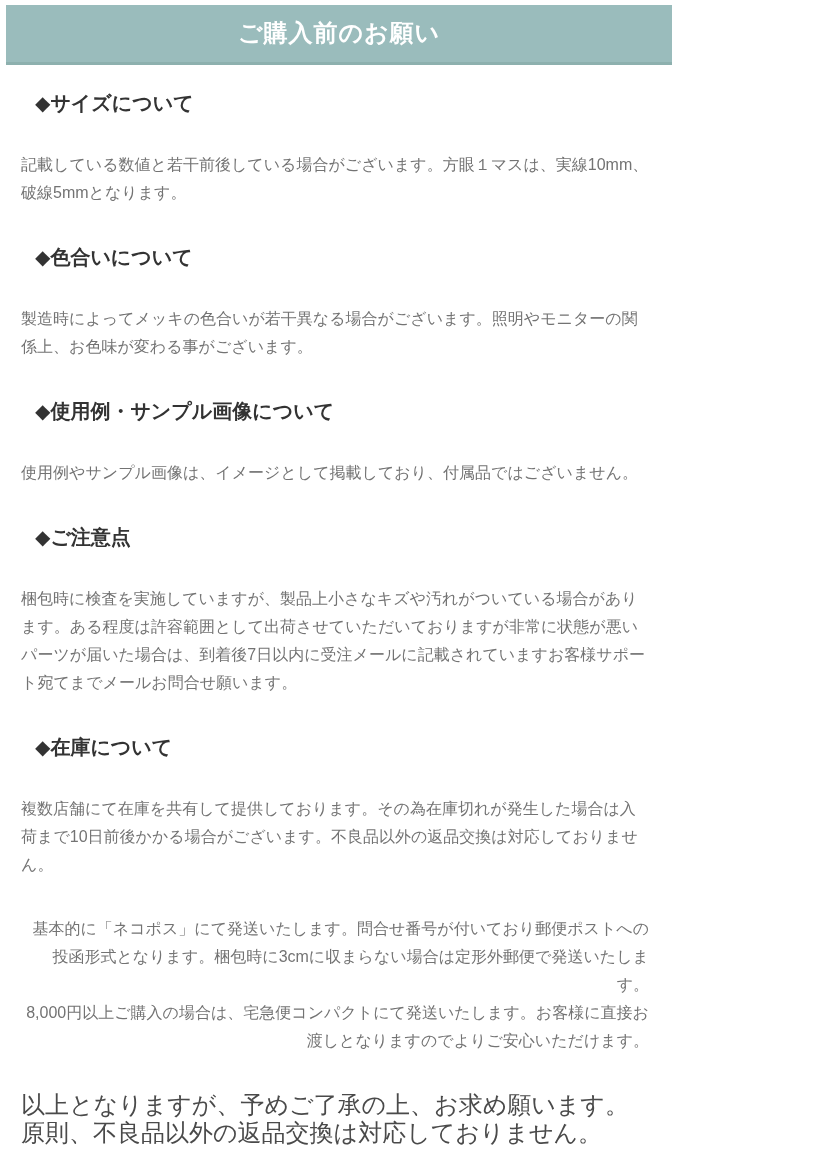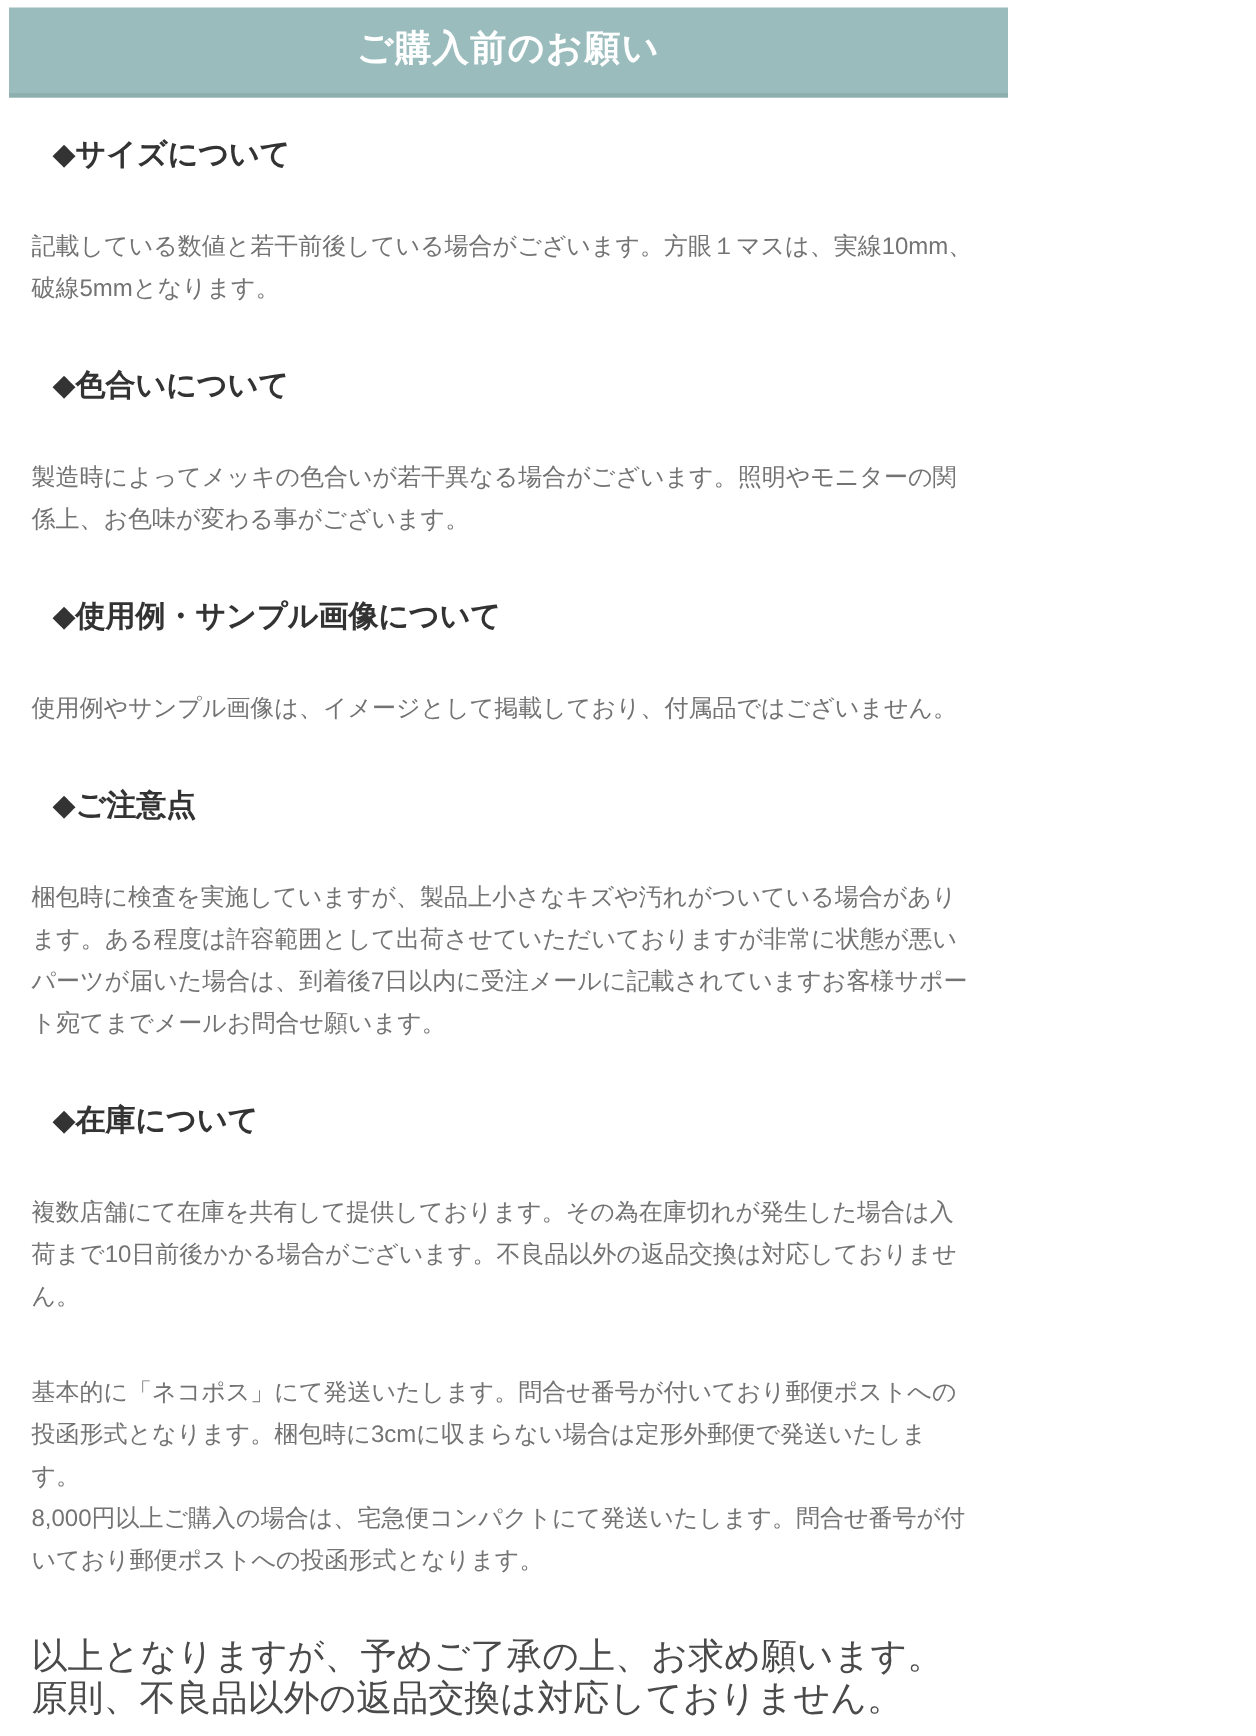--- a/index.html
+++ b/index.html
@@ -42,20 +42,21 @@
     margin: 0 0 34px 14px;
   }
   .section-body {
     font-size: 16px;
     line-height: 28px;
     color: #737373;
     margin: 0 0 36px 0;
   }
   .section-body .line {
     display: block;
+    text-align: right;
   }
   .closing-note {
     font-size: 24px;
     line-height: 28px;
     color: #4a4a4a;
     margin: 4px 0 0 0;
   }
   .closing-note .line {
     display: block;
   }
@@ -92,21 +93,21 @@
     </div>
 
     <div class="section">
       <div class="section-heading">◆在庫について</div>
       <p class="section-body">複数店舗にて在庫を共有して提供しております。その為在庫切れが発生した場合は入荷まで10日前後かかる場合がございます。不良品以外の返品交換は対応しておりません。</p>
     </div>
 
     <div class="section">
       <p class="section-body">
         <span class="line">基本的に「ネコポス」にて発送いたします。問合せ番号が付いており郵便ポストへの投函形式となります。梱包時に3cmに収まらない場合は定形外郵便で発送いたします。</span>
-        <span class="line">8,000円以上ご購入の場合は、宅急便コンパクトにて発送いたします。問合せ番号が付いており郵便ポストへの投函形式となります。</span>
+        <span class="line">8,000円以上ご購入の場合は、宅急便コンパクトにて発送いたします。お客様に直接お渡しとなりますのでよりご安心いただけます。</span>
       </p>
     </div>
 
     <p class="closing-note">
       <span class="line">以上となりますが、予めご了承の上、お求め願います。</span>
       <span class="line">原則、不良品以外の返品交換は対応しておりません。</span>
     </p>
 
   </div>
 </div>

